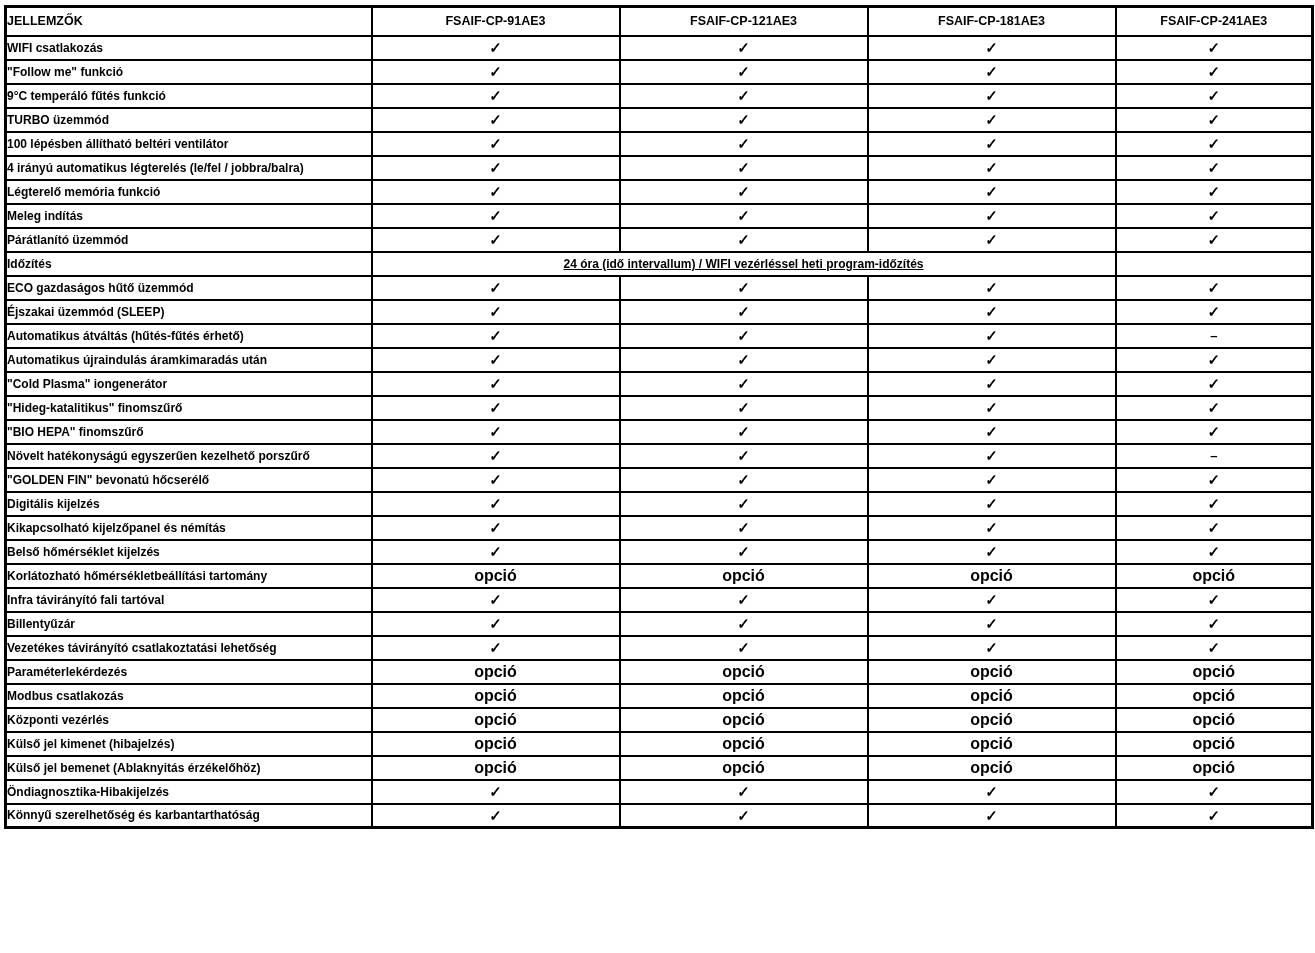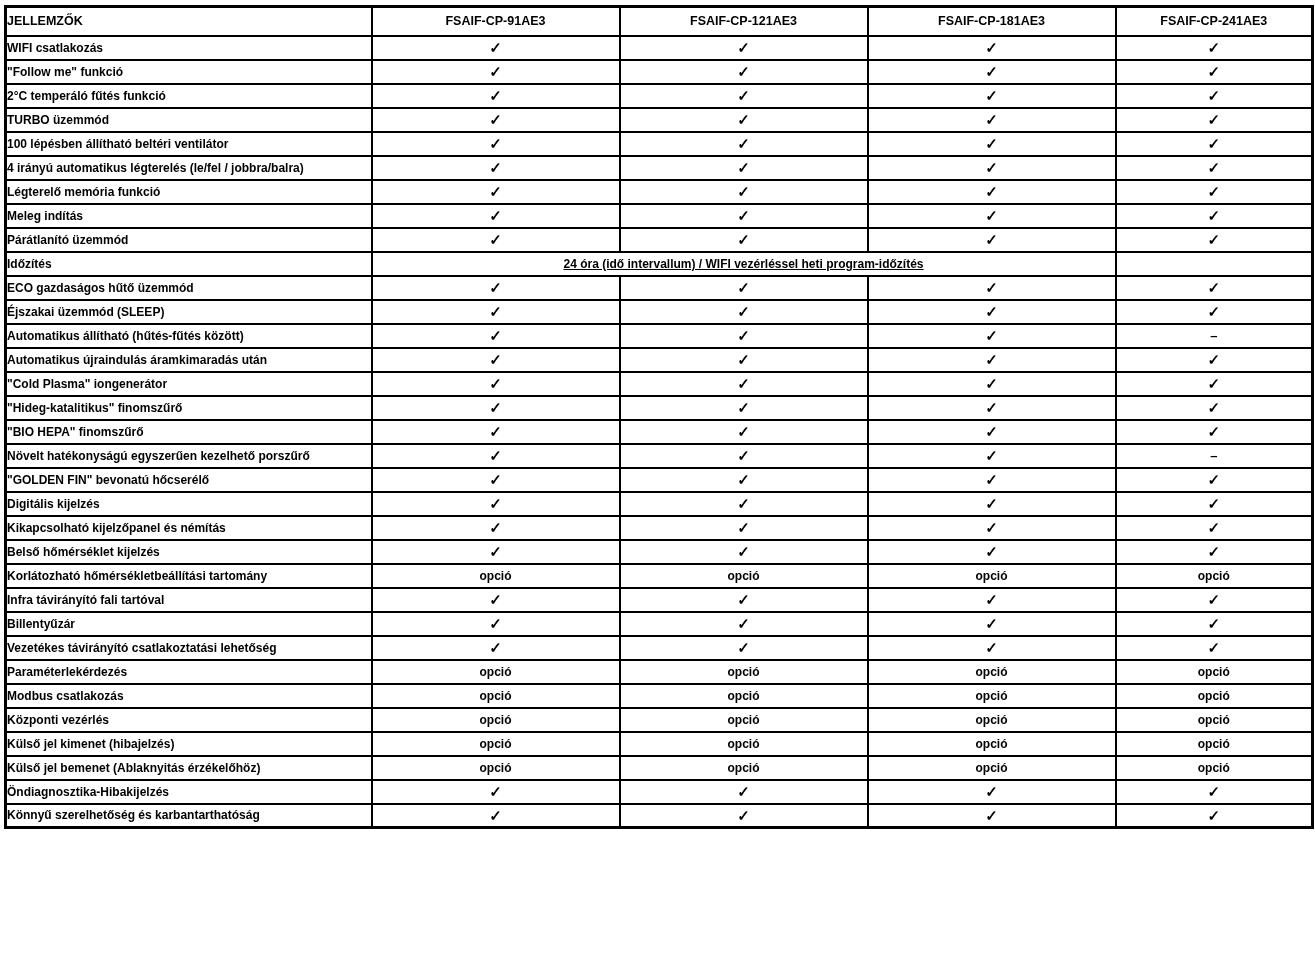--- a/index.html
+++ b/index.html
@@ -47,21 +47,21 @@
     font-weight: bold;
     padding-left: 7px;
     padding-right: 4px;
   }
   td.value-cell {
     text-align: center;
     font-weight: bold;
   }
   td.mark   { font-size: 15px; line-height: 1; }
   td.dash   { font-size: 13px; }
-  td.opcio  { font-size: 12px; }
+  td.opcio  { font-size: 16px; }
   td.span-cell {
     text-align: center;
     font-size: 12px;
     font-weight: bold;
     text-decoration: underline;
   }
 </style>
 </head>
 <body>
 
@@ -92,21 +92,21 @@
           <td class="value-cell mark">✓</td>
         </tr>
         <tr>
           <th class="feature-label">"Follow me" funkció</th>
           <td class="value-cell mark">✓</td>
           <td class="value-cell mark">✓</td>
           <td class="value-cell mark">✓</td>
           <td class="value-cell mark">✓</td>
         </tr>
         <tr>
-          <th class="feature-label">2°C  temperáló fűtés funkció</th>
+          <th class="feature-label">9°C  temperáló fűtés funkció</th>
           <td class="value-cell mark">✓</td>
           <td class="value-cell mark">✓</td>
           <td class="value-cell mark">✓</td>
           <td class="value-cell mark">✓</td>
         </tr>
         <tr>
           <th class="feature-label">TURBO üzemmód</th>
           <td class="value-cell mark">✓</td>
           <td class="value-cell mark">✓</td>
           <td class="value-cell mark">✓</td>
@@ -160,21 +160,21 @@
           <td class="value-cell mark">✓</td>
         </tr>
         <tr>
           <th class="feature-label">Éjszakai üzemmód (SLEEP)</th>
           <td class="value-cell mark">✓</td>
           <td class="value-cell mark">✓</td>
           <td class="value-cell mark">✓</td>
           <td class="value-cell mark">✓</td>
         </tr>
         <tr>
-          <th class="feature-label">Automatikus állítható (hűtés-fűtés között)</th>
+          <th class="feature-label">Automatikus átváltás (hűtés-fűtés érhető)</th>
           <td class="value-cell mark">✓</td>
           <td class="value-cell mark">✓</td>
           <td class="value-cell mark">✓</td>
           <td class="value-cell dash">–</td>
         </tr>
         <tr>
           <th class="feature-label">Automatikus újraindulás áramkimaradás után</th>
           <td class="value-cell mark">✓</td>
           <td class="value-cell mark">✓</td>
           <td class="value-cell mark">✓</td>

